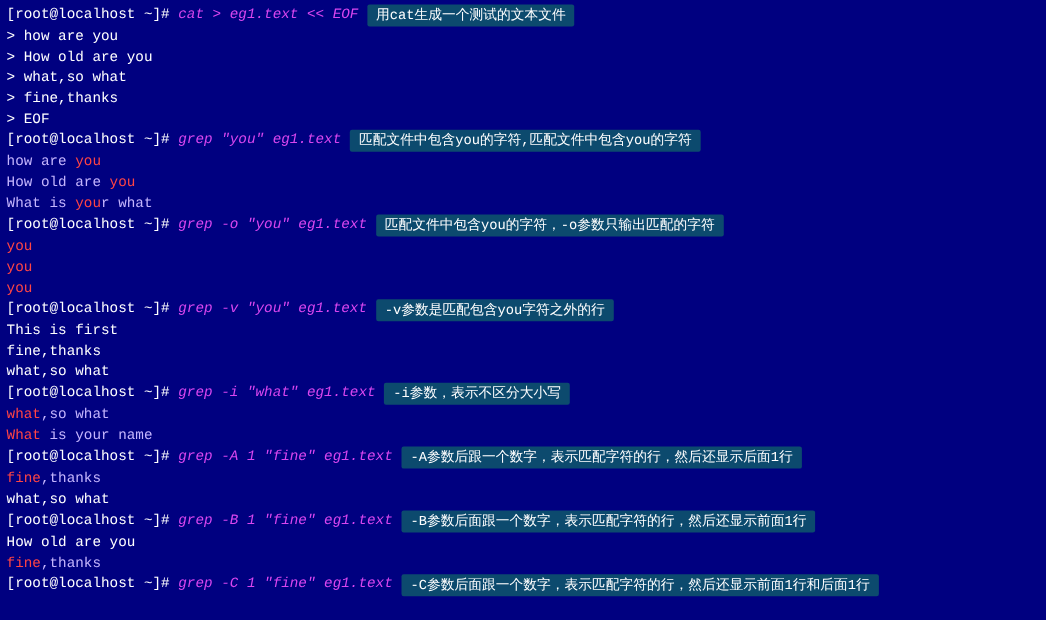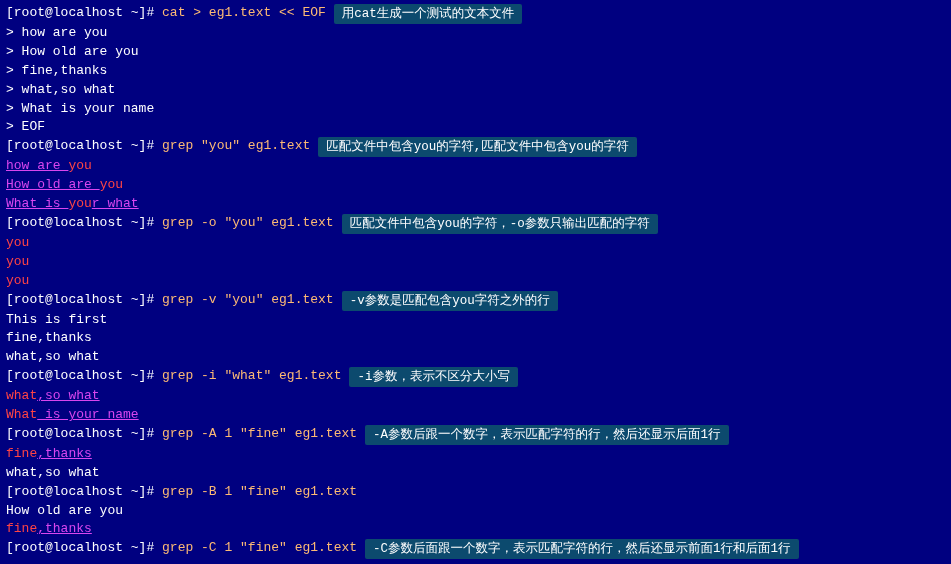--- a/index.html
+++ b/index.html
@@ -19,60 +19,57 @@
       line-height: 1.45;
       position: relative;
     }
     .line {
       display: flex;
       align-items: flex-start;
       flex-wrap: wrap;
       position: relative;
     }
     .prompt { color: #fff; white-space: pre; }
-    .cmd { color: #fdba74; white-space: pre; }
+    .cmd { color: #d946ef; white-space: pre; font-style: italic; }
     .annotation {
       display: inline-block;
       background: #0c4a6e;
       color: #fff;
       padding: 1px 8px;
       margin-left: 8px;
       border-radius: 2px;
       font-size: 12.5px;
       white-space: nowrap;
     }
     .output { color: #fff; white-space: pre; display: block; }
     .red { color: #ff4444; }
-    .white { color: #d946ef; text-decoration: underline; }
+    .white { color: #c4b5fd; }
   </style>
 </head>
 <body>
 
 <div class="terminal">
 
   <div class="line">
     <span class="prompt">[root@localhost ~]# </span>
     <span class="cmd">cat &gt; eg1.text &lt;&lt; EOF</span>
     <span class="annotation">用cat生成一个测试的文本文件</span>
   </div>
 
   <div class="line">
     <span class="output">&gt; how are you</span>
   </div>
   <div class="line">
     <span class="output">&gt; How old are you</span>
   </div>
   <div class="line">
-    <span class="output">&gt; fine,thanks</span>
-  </div>
-  <div class="line">
     <span class="output">&gt; what,so what</span>
   </div>
   <div class="line">
-    <span class="output">&gt; What is your name</span>
+    <span class="output">&gt; fine,thanks</span>
   </div>
   <div class="line">
     <span class="output">&gt; EOF</span>
   </div>
 
   <div class="line">
     <span class="prompt">[root@localhost ~]# </span>
     <span class="cmd">grep "you" eg1.text</span>
     <span class="annotation">匹配文件中包含you的字符,匹配文件中包含you的字符</span>
   </div>
@@ -143,20 +140,21 @@
     <span class="red">fine</span>
       <span class="output white">,thanks</span>
   </div>
   <div class="line">
     <span class="output">what,so what</span>
   </div>
 
   <div class="line">
     <span class="prompt">[root@localhost ~]# </span>
     <span class="cmd">grep -B 1 "fine" eg1.text</span>
+    <span class="annotation">-B参数后面跟一个数字，表示匹配字符的行，然后还显示前面1行</span>
   </div>
   <div class="line">
     <span class="output">How old are you</span>
   </div>
   <div class="line">
     <span class="red">fine</span>
       <span class="output white">,thanks</span>
   </div>
 
   <div class="line">

